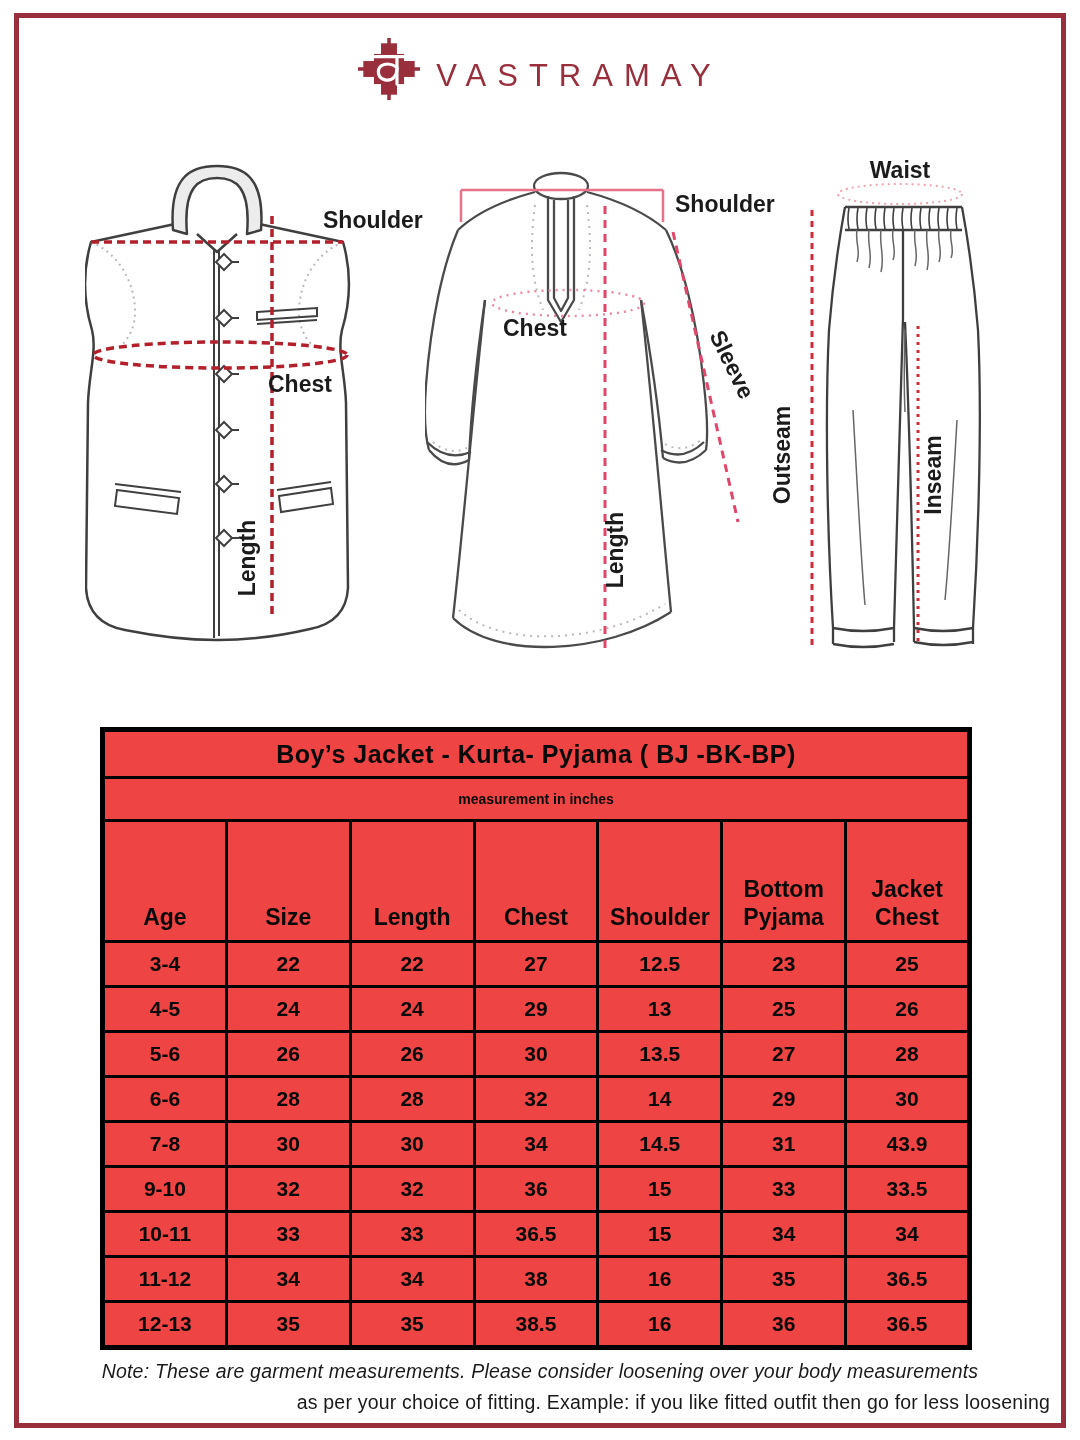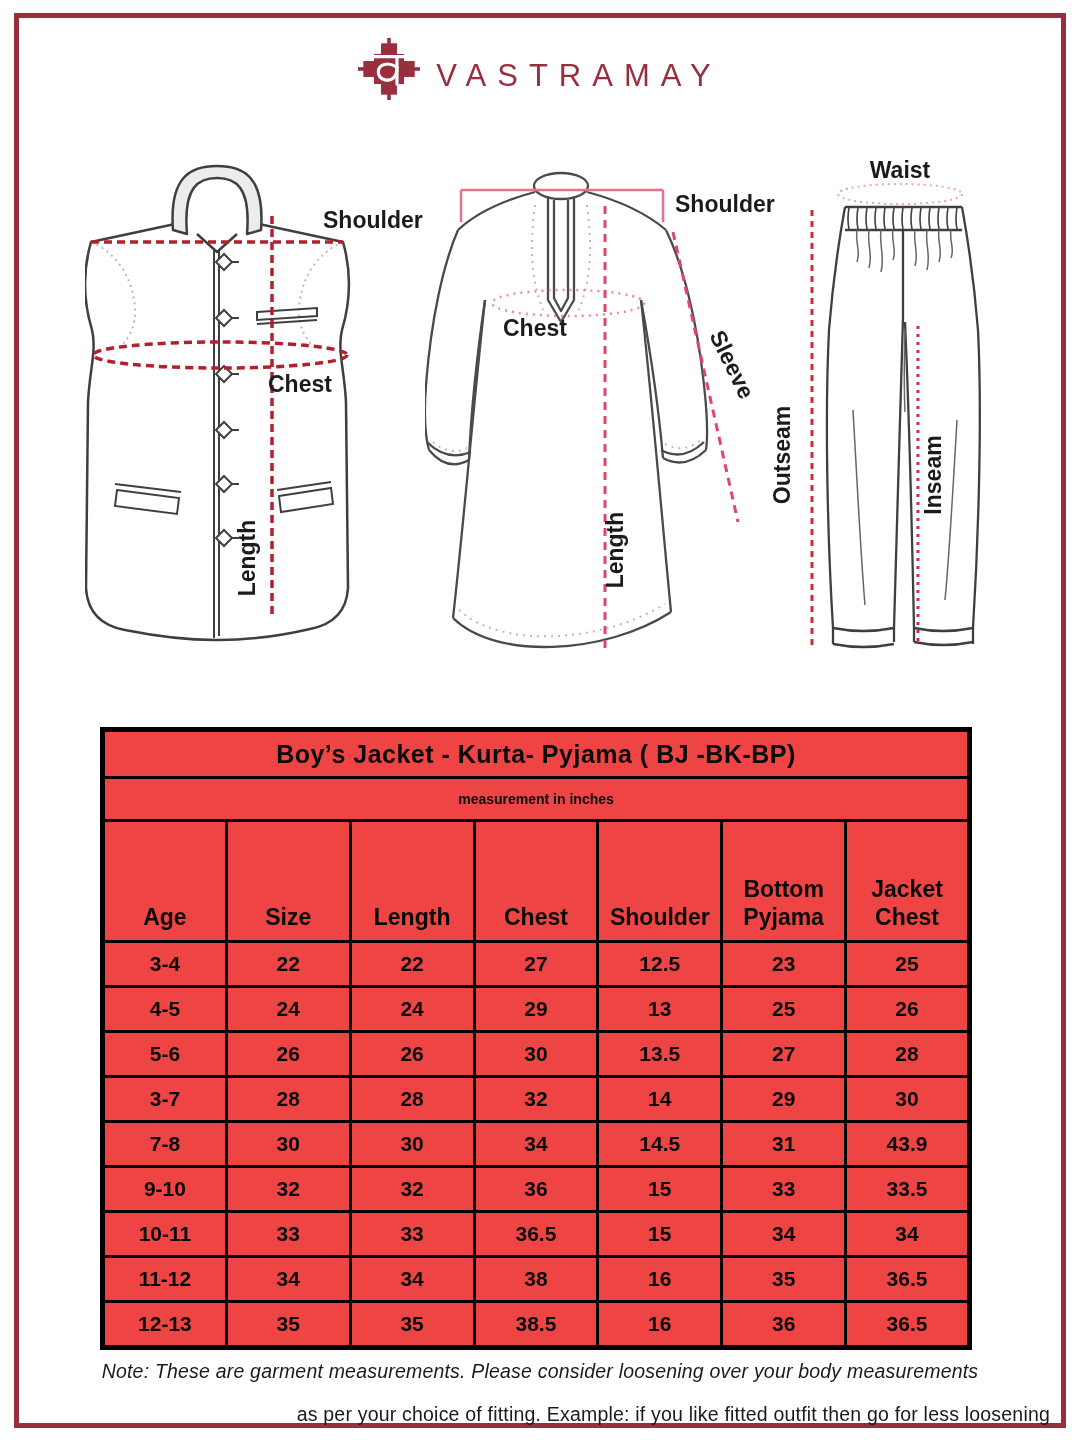--- a/index.html
+++ b/index.html
@@ -28,21 +28,21 @@
     font-weight:bold;color:#0a0a0a;}
   th.title{height:42px;font-size:25px;letter-spacing:.5px;}
   th.subtitle{height:38px;font-size:14px;}
   tr.cols th{height:110px;vertical-align:bottom;font-size:23px;
     padding:0 2px 8px 2px;line-height:1.25;}
   table.size td{height:40px;font-size:21px;}
   
   .note{position:absolute;left:30px;top:1356px;width:1020px;
     font-size:19.5px;color:#1a1a1a;line-height:1.6;letter-spacing:.2px;}
   .note .l1{text-align:center;font-style:italic;}
-  .note .l2{text-align:right;margin-top:12px;}
+  .note .l2{text-align:right;}
 </style>
 </head>
 <body>
 
 <div class="frame"></div>
 
 <div class="brand">
   <svg width="62" height="62" viewBox="0 0 70 70">
     <g fill="#992f3d">
       <rect x="18" y="18" width="34" height="34"></rect>
@@ -227,21 +227,21 @@
         <tr>
           <td>5-6</td>
           <td>26</td>
           <td>26</td>
           <td>30</td>
           <td>13.5</td>
           <td>27</td>
           <td>28</td>
         </tr>
         <tr>
-          <td>3-7</td>
+          <td>6-6</td>
           <td>28</td>
           <td>28</td>
           <td>32</td>
           <td>14</td>
           <td>29</td>
           <td>30</td>
         </tr>
         <tr>
           <td>7-8</td>
           <td>30</td>

